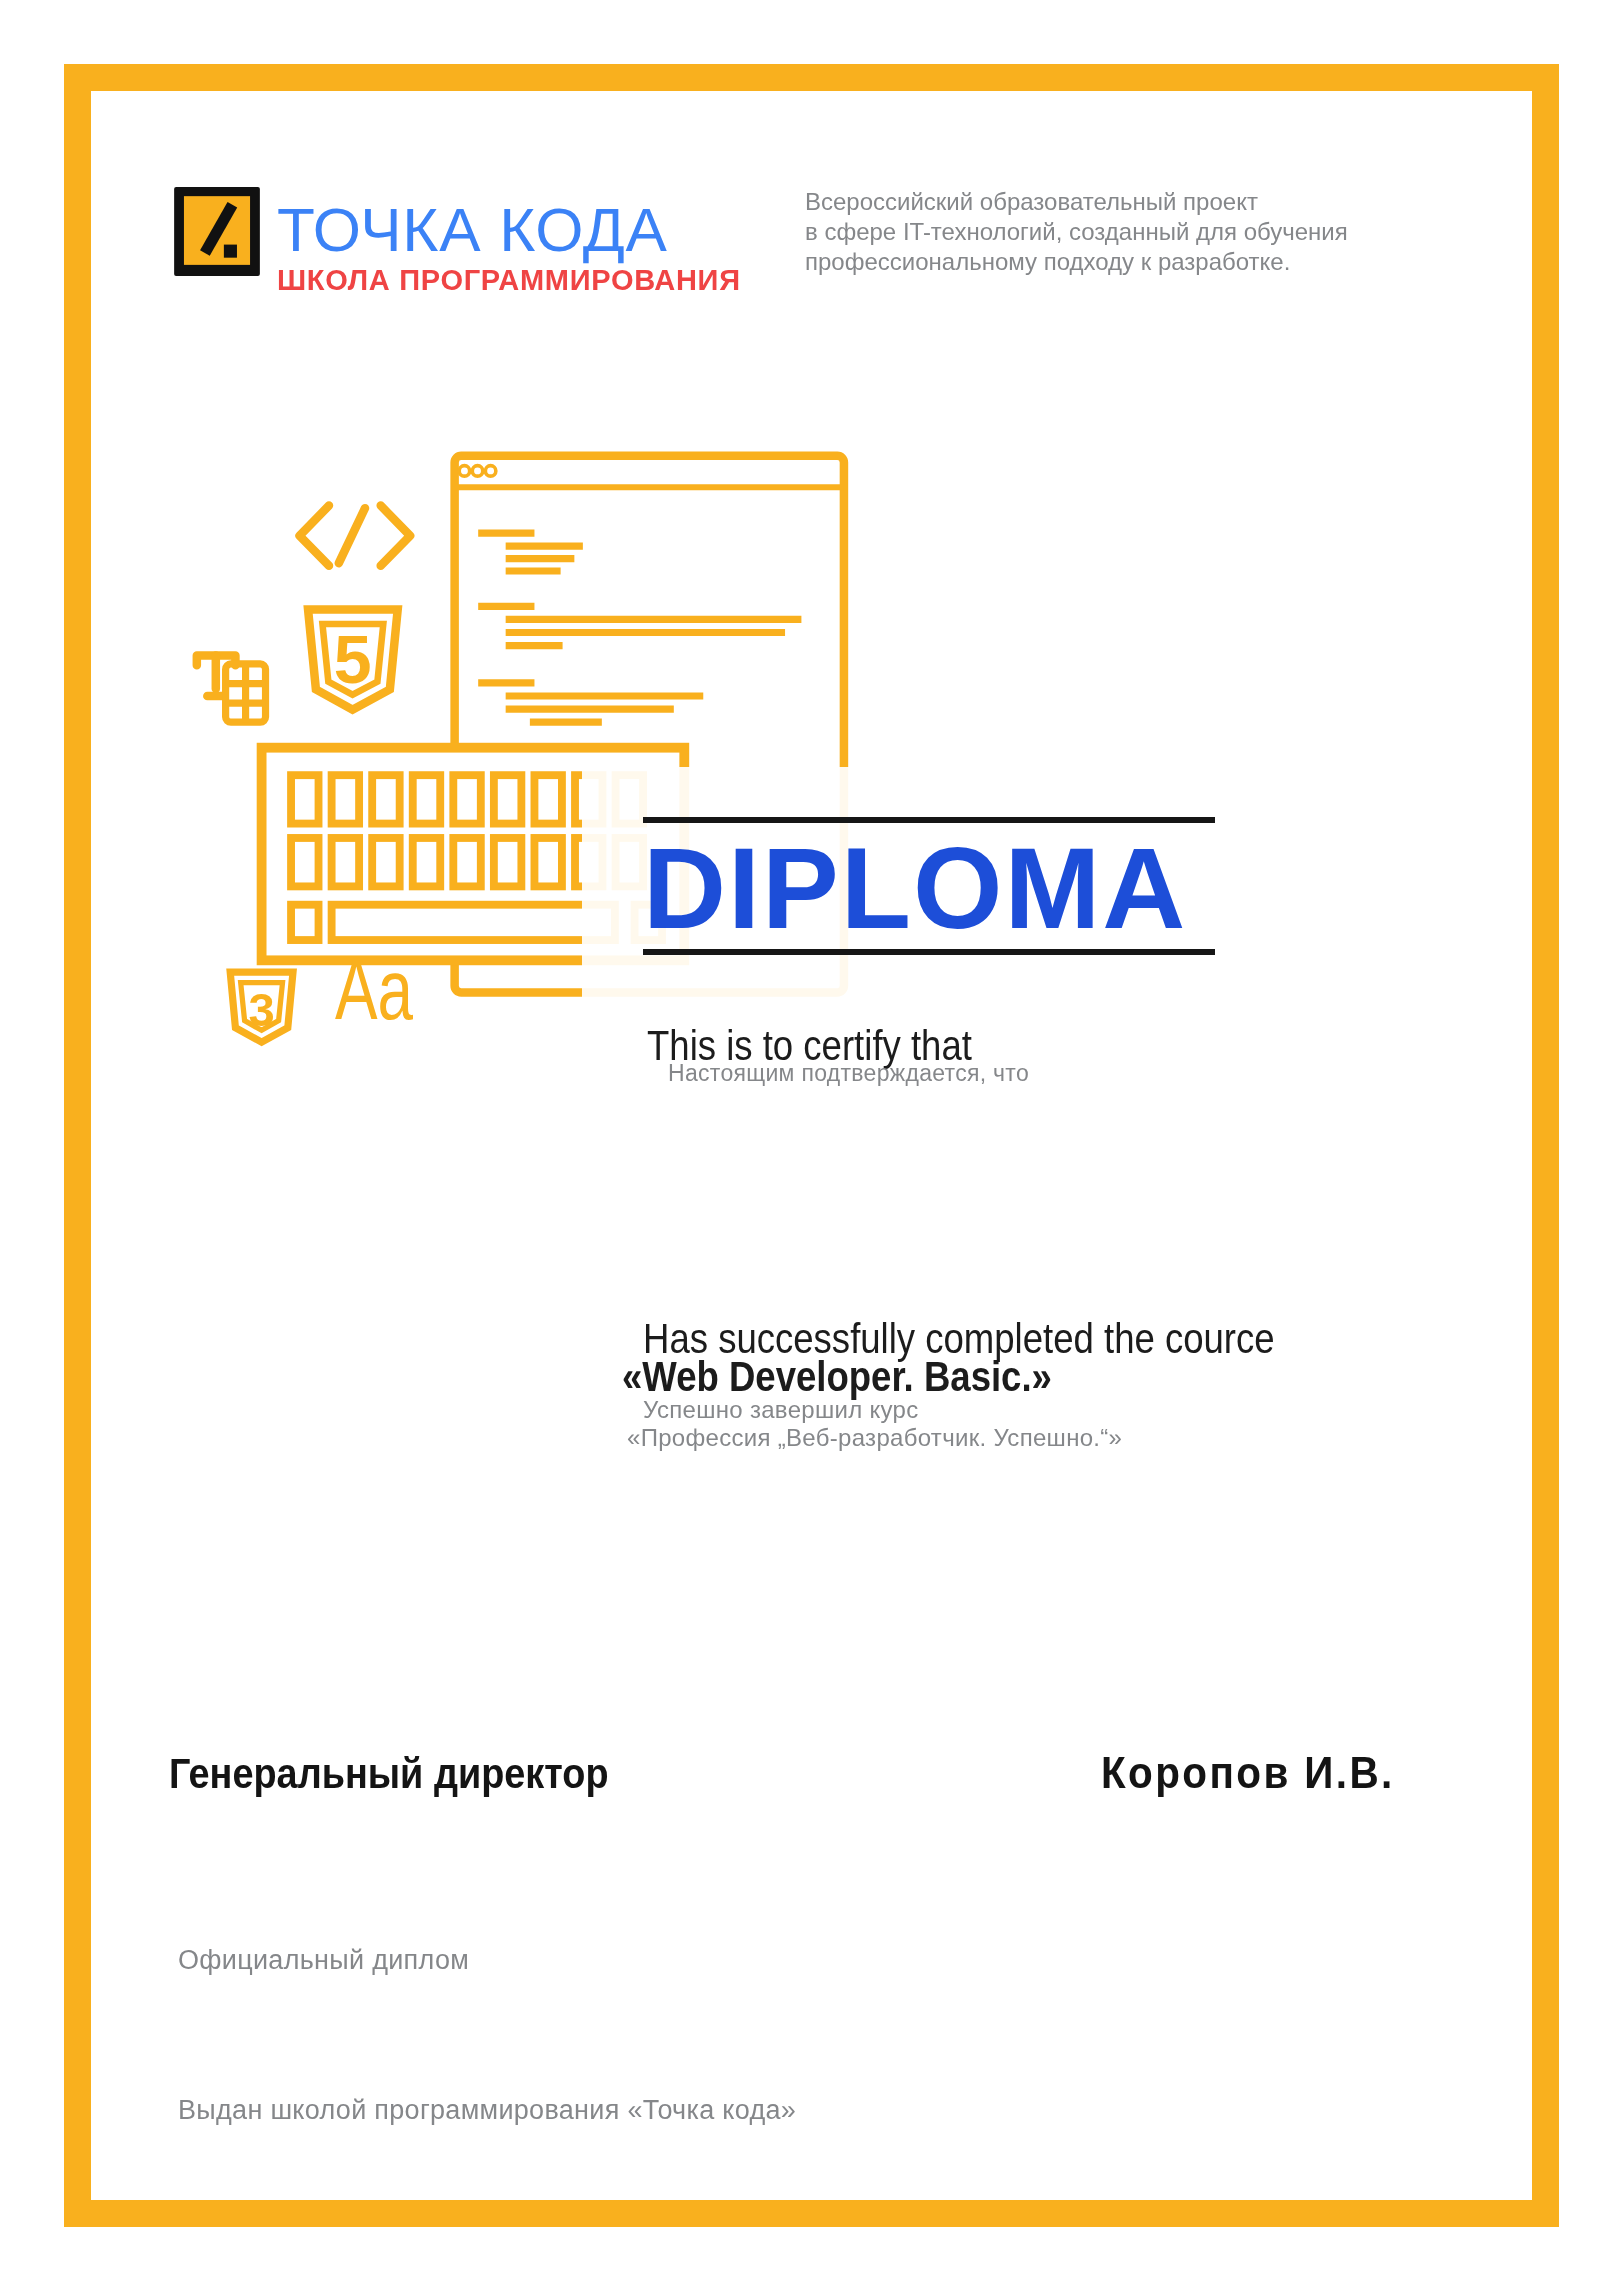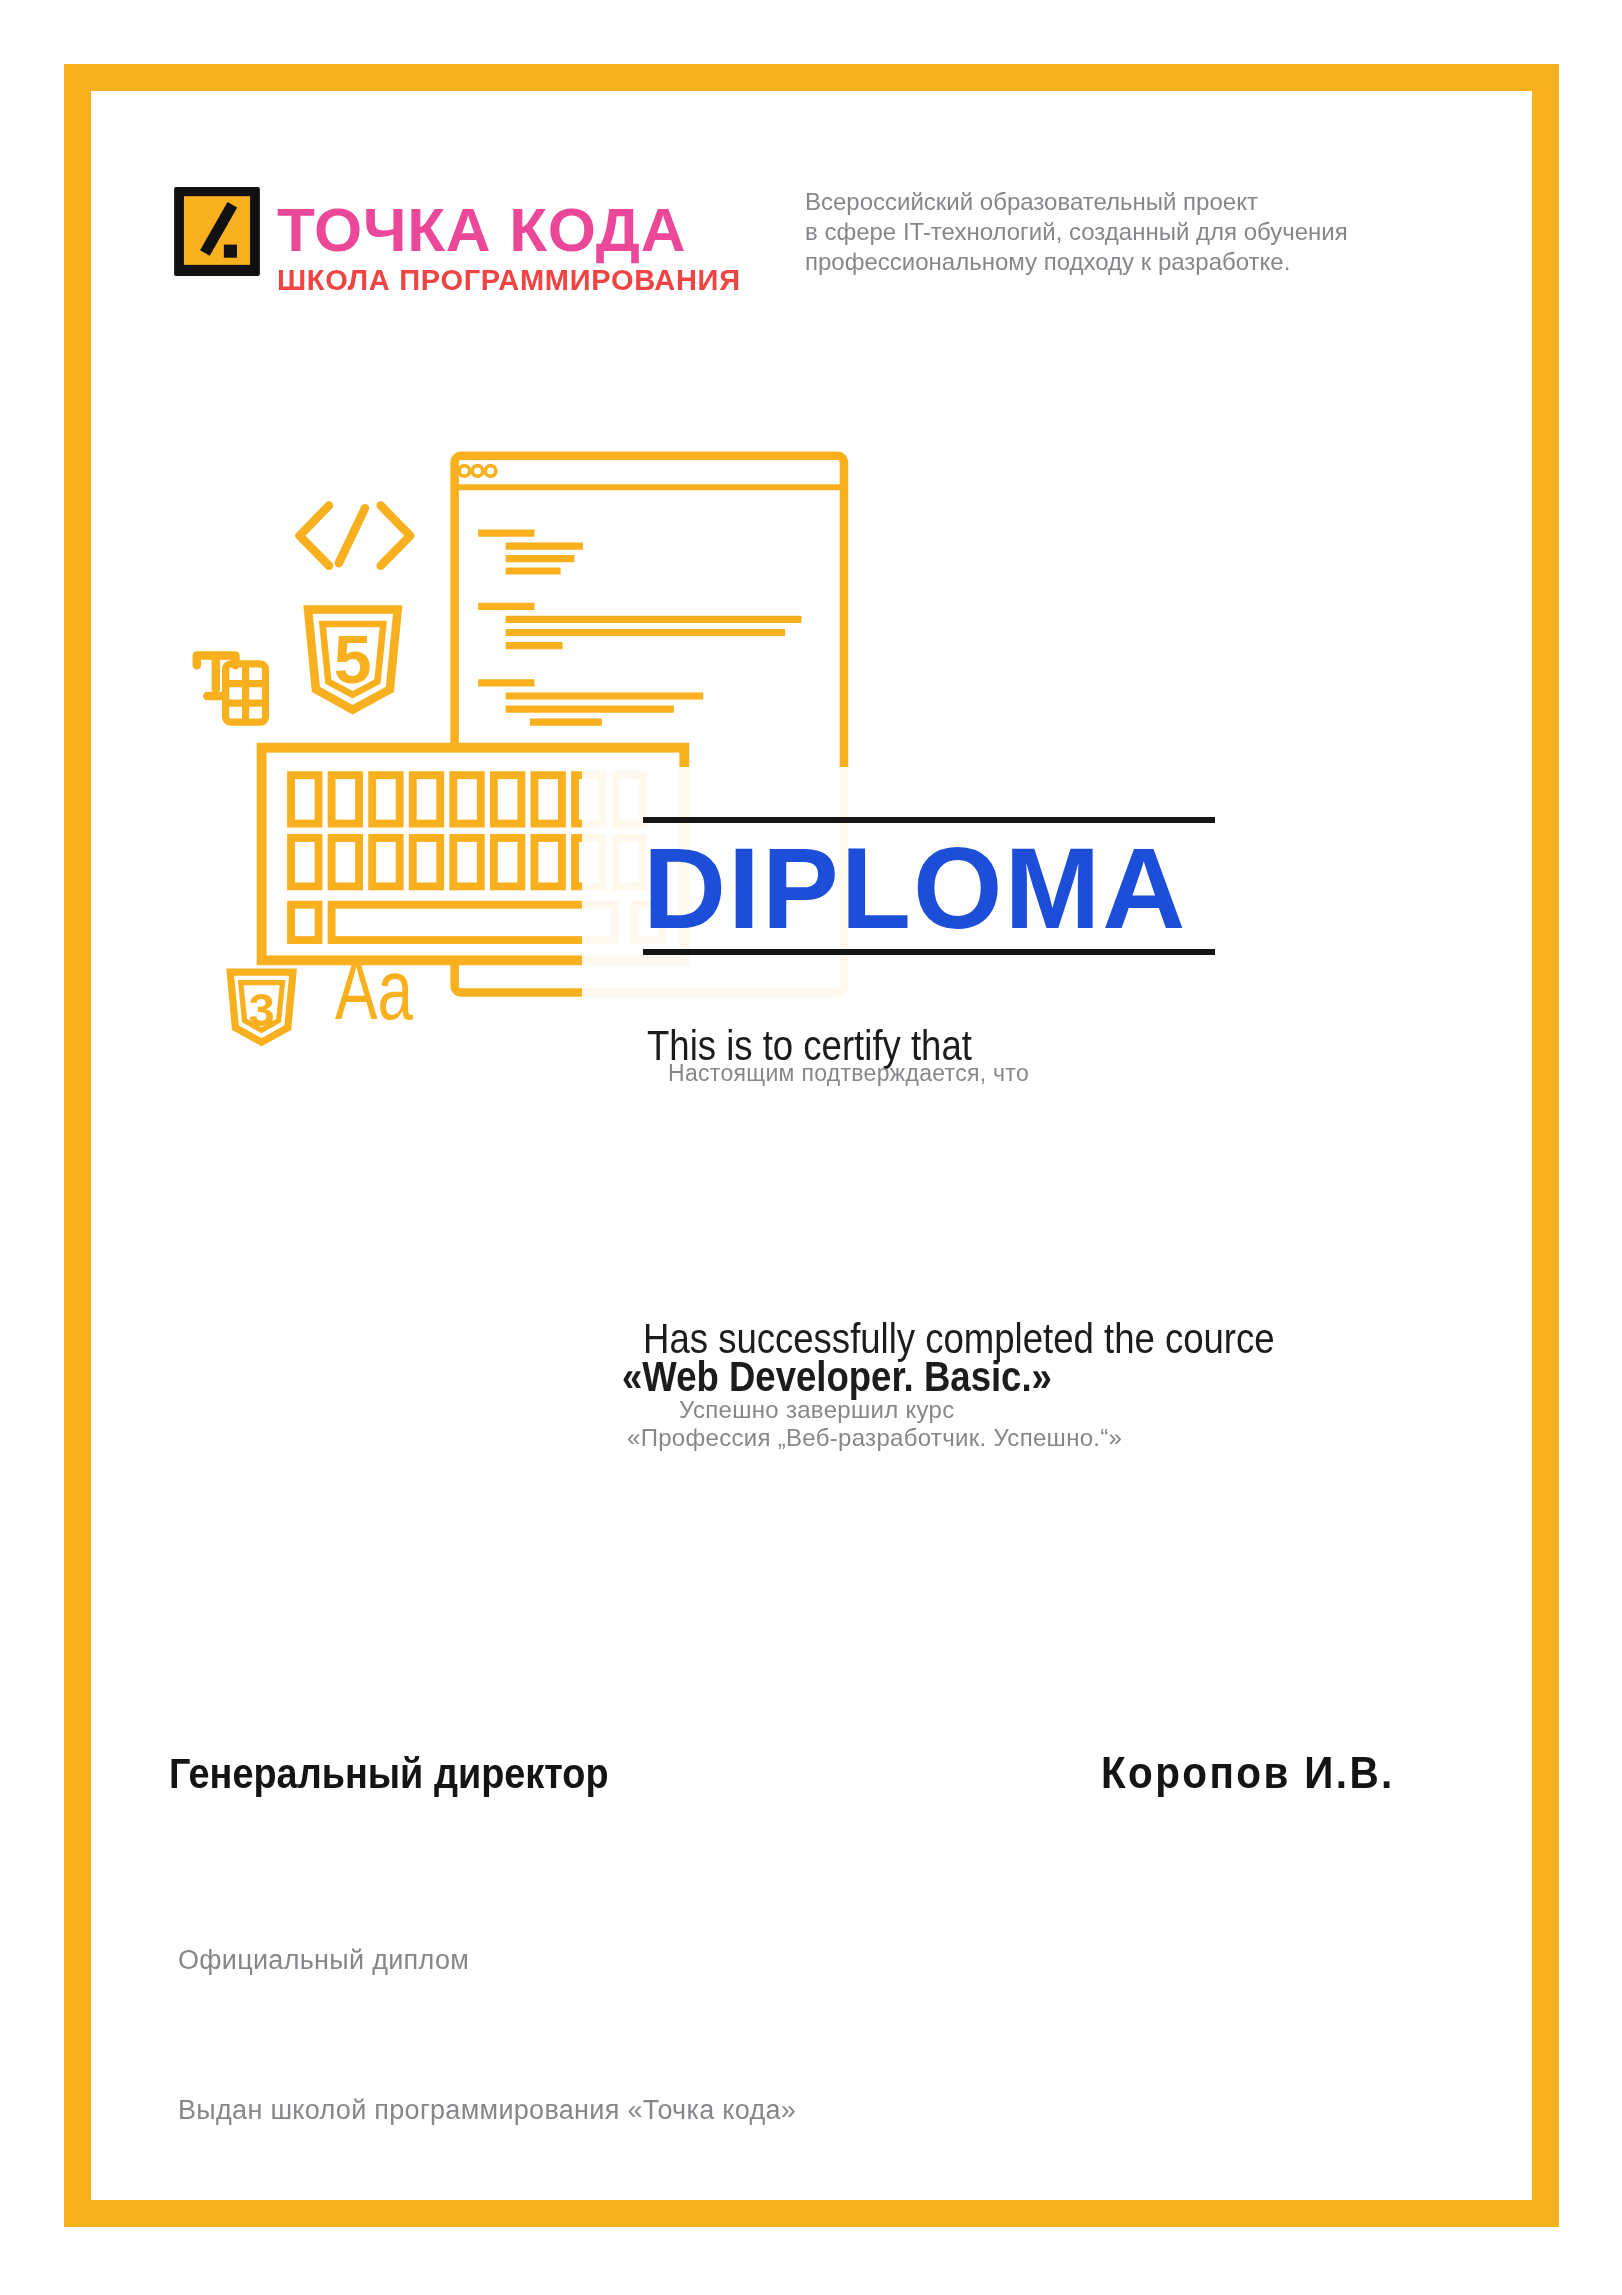--- a/index.html
+++ b/index.html
@@ -11,35 +11,35 @@
   body{
     width:1623px;height:2295px;position:relative;background:#ffffff;
     font-family:"Liberation Sans", sans-serif;color:var(--ink);
     overflow:hidden;
   }
   .abs{position:absolute;margin:0;}
   .frame{
     position:absolute;left:64px;top:64px;right:64px;bottom:68px;
     border:27px solid var(--yellow);
   }
-  .brand-name{left:277px;top:194px;font-size:62px;font-weight:700;letter-spacing:0.7px;color:#ec4899;white-space:nowrap;}
+  .brand-name{left:277px;top:194px;font-size:62px;font-weight:400;letter-spacing:0.7px;color:#3b82f6;white-space:nowrap;}
   .brand-sub{left:277px;top:264px;font-size:29px;font-weight:700;letter-spacing:0.7px;color:#ef4444;white-space:nowrap;}
   .about{left:805px;top:187px;font-size:24px;line-height:30px;color:var(--gray);white-space:pre-line;}
   .overlay{left:582px;top:767px;width:698px;height:244px;background:rgba(255,255,255,0.92);}
   .rule{left:643px;width:572px;height:5.9px;background:#161616;}
   .rule-top{top:817px;}
   .rule-bottom{top:949px;}
   .diploma-title{left:643px;top:822px;font-size:115px;font-weight:700;letter-spacing:2px;color:#1d4ed8;white-space:nowrap;}
   .en-big{font-size:42px;color:#1C1C1C;transform:scaleX(0.87);transform-origin:left top;white-space:nowrap;}
   .ru-small{font-size:23px;color:var(--gray);letter-spacing:0.3px;white-space:nowrap;}
   .certify-en{left:647px;top:1022px;}
   .certify-ru{left:668px;top:1060px;}
   .completed-en{left:643px;top:1315px;}
   .course-en{left:622px;top:1353px;font-weight:700;}
-  .completed-ru{left:643px;top:1396px;font-size:24px;margin-left:36px;}
+  .completed-ru{left:643px;top:1396px;font-size:24px;}
   .course-ru{left:627px;top:1424px;font-size:24px;}
   .sig-role{left:169px;top:1749px;font-size:43px;font-weight:700;transform:scaleX(0.88);transform-origin:left top;white-space:nowrap;color:#141414;}
   .sig-name{left:1101px;top:1748px;font-size:44px;font-weight:700;letter-spacing:2.6px;transform:scaleX(0.92);transform-origin:left top;white-space:nowrap;color:#141414;}
   .footer-line{left:178px;font-size:27px;color:var(--gray);letter-spacing:0.3px;white-space:nowrap;}
   .footer-1{top:1945px;}
   .footer-2{top:2095px;}
   svg{display:block;}
   svg text{font-family:"Liberation Sans", sans-serif;}
 </style>
 </head>

